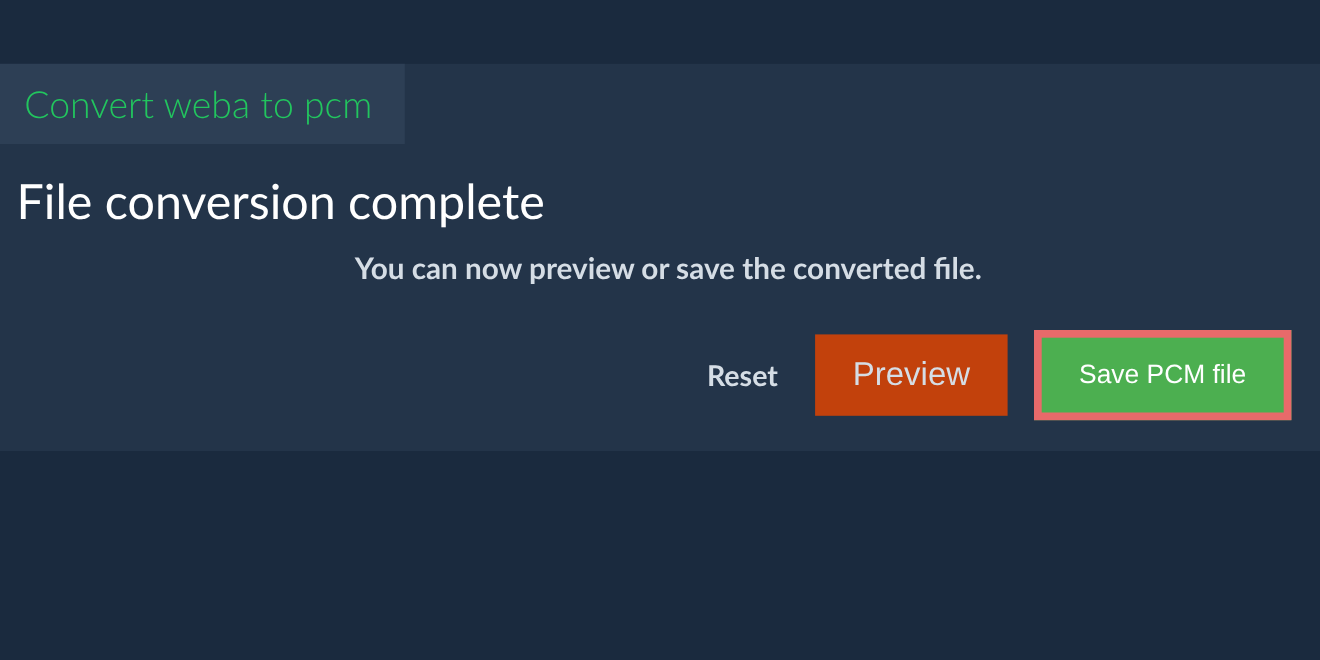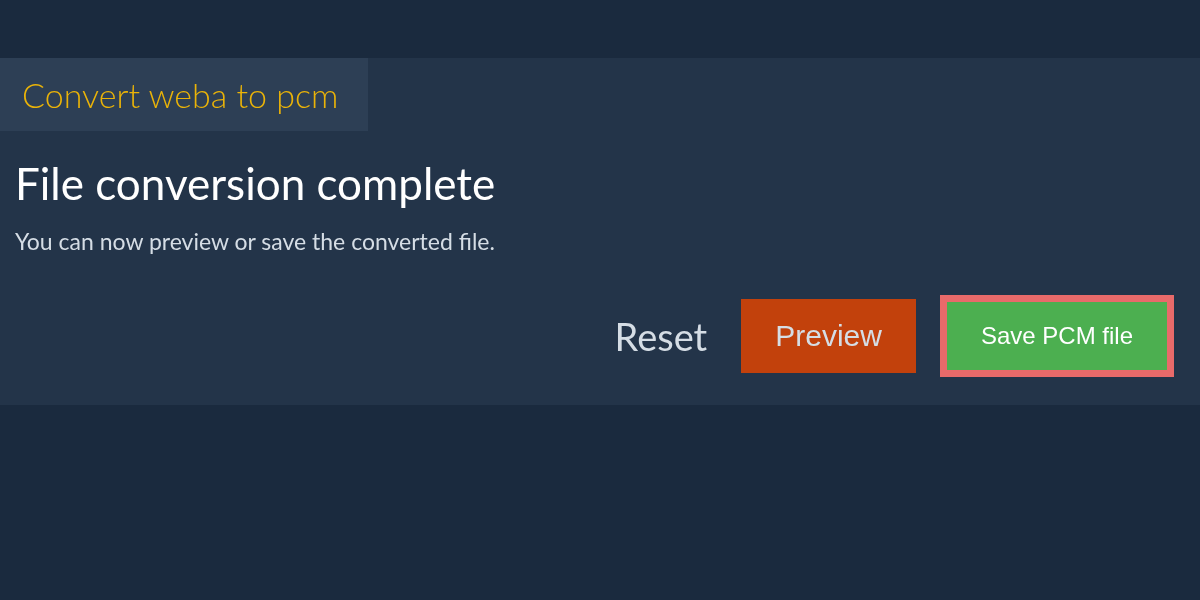--- a/index.html
+++ b/index.html
@@ -15,49 +15,50 @@
       overflow: hidden;
     }
     .panel {
       background-color: #233449;
       margin-top: 58px;
       padding-bottom: 28px;
     }
     .tab {
       display: inline-block;
       background-color: #2d3f55;
-      color: #eab308;
+      color: #22c55e;
       font-size: 34px;
       font-weight: 300;
       padding: 16px 30px 16px 22px;
     }
     .heading {
       color: #ffffff;
       font-size: 44px;
       font-weight: 400;
       margin: 26px 0 0 15px;
     }
     .subtext {
       color: #d5dde5;
-      font-size: 23px;
-      font-weight: 400;
+      font-size: 27px;
+      font-weight: 700;
       margin: 18px 0 0 15px;
+      text-align: center;
     }
     .button-row {
       display: flex;
       justify-content: flex-end;
       align-items: center;
       gap: 24px;
       margin-top: 40px;
       padding-right: 26px;
     }
     .reset-link {
       color: #d5dde5;
-      font-size: 38px;
-      font-weight: 400;
+      font-size: 26px;
+      font-weight: 700;
       cursor: pointer;
       margin-right: 10px;
       margin-left: 20px;
     }
     .preview-button {
       background-color: #c2410c;
       color: #d5dde5;
       font-size: 30px;
       font-weight: 300;
       padding: 20px 34px;

